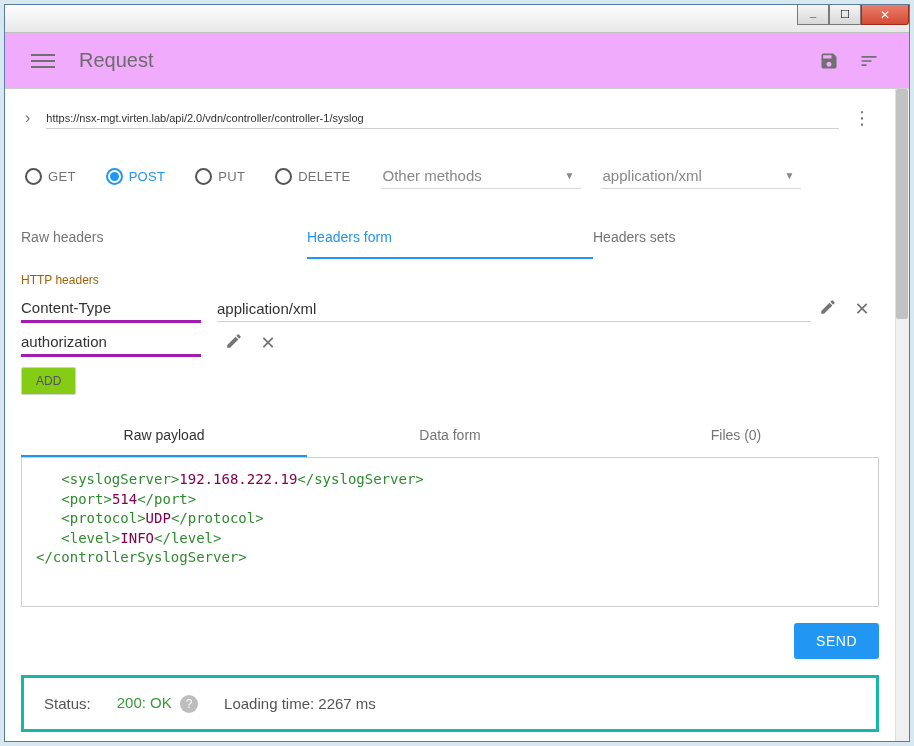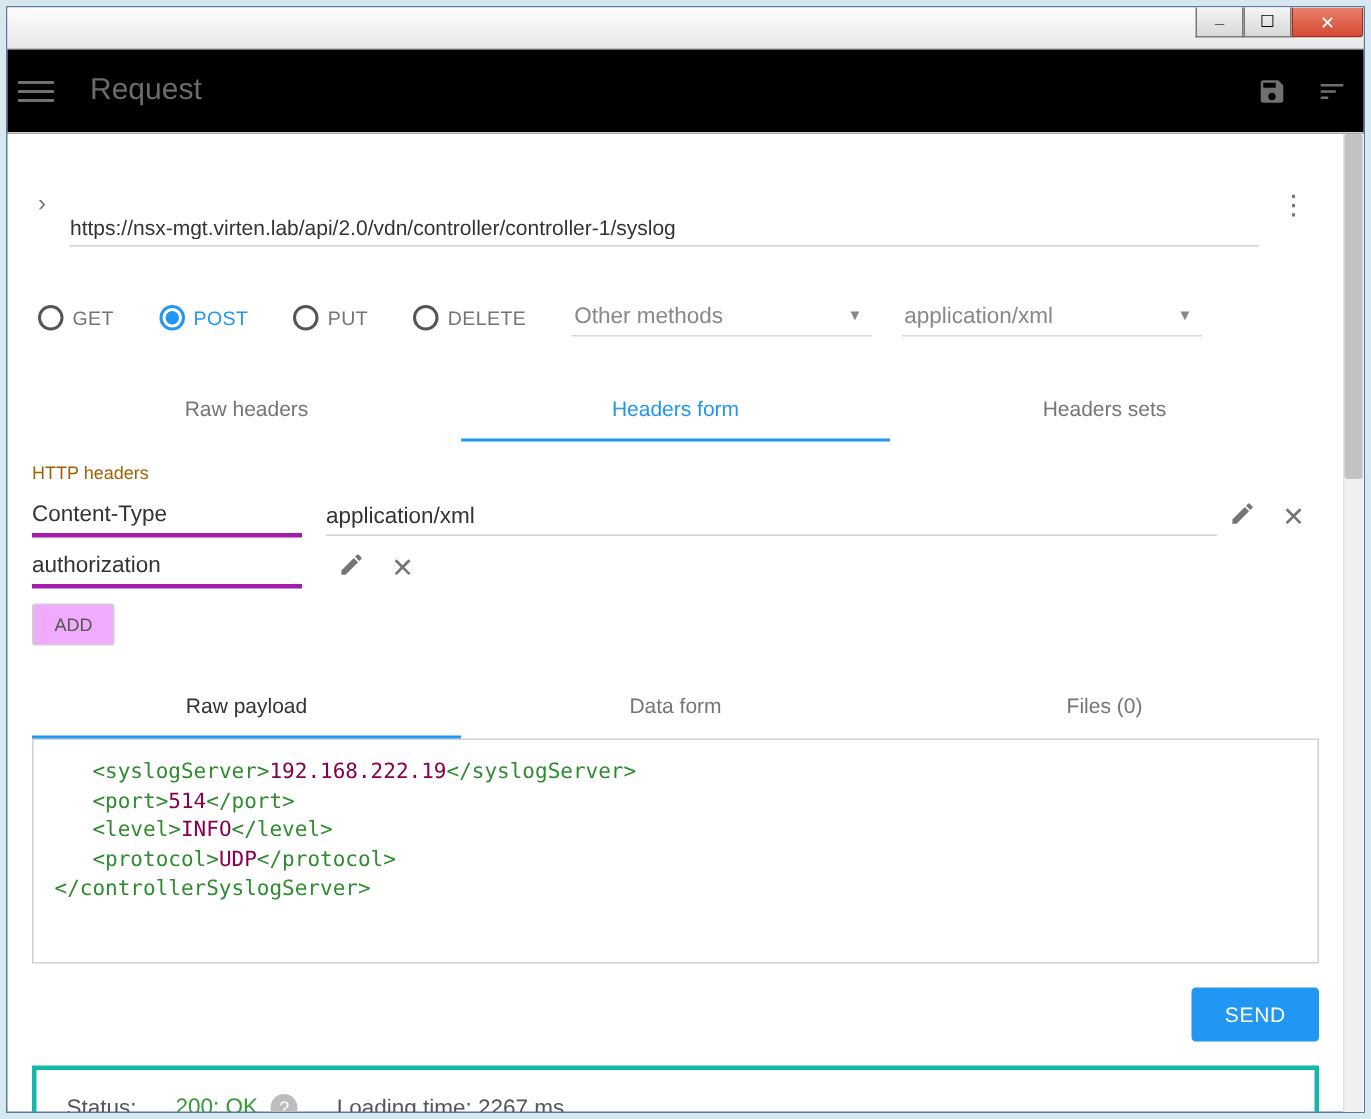--- a/index.html
+++ b/index.html
@@ -37,24 +37,24 @@
     background: linear-gradient(#f5f5f5,#d8d8d8);
     display: flex; align-items: center; justify-content: center;
     font-size: 11px;
   }
   .winbtn.close { background: linear-gradient(#e97e6c,#d44b34); color:#fff; width:48px; border-color:#a02e1e; border-bottom-right-radius:3px;}
   .winbtn.close::before { content:"✕"; font-size:12px; }
   .winbtn.min::before { content:"_"; font-weight:bold; position:relative; top:-3px;}
   .winbtn.max::before { content:"☐"; font-size:11px;}
   .toolbar {
     height: 56px;
-    background: #000000;
+    background: #f0abfc;
     display: flex;
     align-items: center;
-    padding: 0 7px;
+    padding: 0 26px;
     color: #676767;
     border-bottom: 1px solid #d0d0d0;
   }
   .menu-icon { width: 24px; display:flex; flex-direction:column; gap:4px; cursor:pointer;}
   .menu-icon span { height:2px; background:#707070; }
   .toolbar-title { margin-left: 24px; font-size: 20px; color:#6b6b6b; }
   .toolbar-spacer { flex:1; }
   .icon-btn { width:28px; height:28px; display:flex; align-items:center; justify-content:center; cursor:pointer; color:#707070; margin-left:12px;}
   .save-icon svg, .list-icon svg, .more-icon svg { fill:#707070; }
   .content {
@@ -71,23 +71,22 @@
     position:absolute; right:1px; top:0; width:12px; height:230px;
     background:#c2c2c2; border-radius:2px;
   }
   .url-row {
     display:flex; align-items:center; padding:18px 4px 6px 4px;
     border-bottom: none;
   }
   .collapse-icon { color:#757575; font-size:16px; margin-right:16px; cursor:pointer;}
   .url-input {
     flex:1; border:none; border-bottom:1px solid #d0d0d0;
-    font-size:14px; color:#333; padding:4px 0;
+    font-size:11px; color:#333; padding:4px 0;
     outline:none;
-    margin-top:32px;
   }
   .more-dots { margin-left:14px; margin-right:4px; color:#707070; cursor:pointer; font-size:18px;}
   .method-row {
     display:flex; align-items:center; padding:28px 4px 10px 4px;
     gap: 8px;
   }
   .radio { display:flex; align-items:center; gap:6px; margin-right:22px; cursor:pointer;}
   .radio-circle {
     width:17px; height:17px; border:2px solid #555; border-radius:50%;
     display:flex; align-items:center; justify-content:center;
@@ -100,30 +99,30 @@
     color:#888; font-size:15px; display:flex; align-items:center;
     border-bottom:1px solid #d8d8d8; padding:4px 6px 4px 2px;
     cursor:pointer; margin-right:12px;
   }
   .dropdown.wide { width:200px; }
   .dropdown.ct { width:200px; }
   .dropdown .arrow { margin-left:auto; font-size:10px; color:#888;}
   .tabs {
     display:flex; margin-top:18px;
   }
-  .tab { flex:1; text-align:center; padding:12px 0; font-size:14px; color:#757575; cursor:pointer;}
+  .tab { flex:1; text-align:left; padding:12px 0; font-size:14px; color:#757575; cursor:pointer;}
   .tab.active { color:#2196f3; border-bottom:2px solid #2196f3;}
   .section-label { font-size:12px; color:#a16207; margin:14px 0 8px 0;}
   .header-row { display:flex; align-items:center; margin-bottom:6px;}
   .h-name { width:180px; border:none; border-bottom:3px solid #a21caf; font-size:15px; color:#333; padding:4px 0; margin-right:16px;}
   .h-value { flex:1; border:none; border-bottom:1px solid #d0d0d0; font-size:15px; color:#333; padding:4px 0;}
   .h-icon { width:34px; text-align:center; color:#757575; cursor:pointer; font-size:18px;}
   .h-icon svg { fill:#757575; }
   .add-btn {
-    font-size:12px; color:#555; border:1px solid #d0d0d0; background:#f0abfc;
+    font-size:12px; color:#555; border:1px solid #d0d0d0; background:#84cc16;
     padding:6px 14px; cursor:pointer; margin-top:4px; border-radius:2px;
   }
   .payload-tabs { display:flex; margin-top:20px;}
   .ptab { flex:1; text-align:center; padding:12px 0; font-size:14px; color:#757575; cursor:pointer;}
   .ptab.active { color:#333; border-bottom:2px solid #2196f3; font-weight:500;}
   .payload-box {
     border:1px solid #d0d0d0; margin-top:0; padding:12px 14px;
     font-family: Consolas, monospace; font-size:14px; line-height:1.4;
     color:#333; min-height:150px;
   }
@@ -249,22 +248,22 @@
 
       <div class="payload-tabs">
         <div class="ptab active">Raw payload</div>
         <div class="ptab">Data form</div>
         <div class="ptab">Files (0)</div>
       </div>
 
       <div class="payload-box">
         <div>&nbsp;&nbsp;&nbsp;<span class="xml-tag">&lt;syslogServer&gt;</span><span class="xml-val">192.168.222.19</span><span class="xml-tag">&lt;/syslogServer&gt;</span></div>
         <div>&nbsp;&nbsp;&nbsp;<span class="xml-tag">&lt;port&gt;</span><span class="xml-val">514</span><span class="xml-tag">&lt;/port&gt;</span></div>
+        <div>&nbsp;&nbsp;&nbsp;<span class="xml-tag">&lt;protocol&gt;</span><span class="xml-val">UDP</span><span class="xml-tag">&lt;/protocol&gt;</span></div>
         <div>&nbsp;&nbsp;&nbsp;<span class="xml-tag">&lt;level&gt;</span><span class="xml-val">INFO</span><span class="xml-tag">&lt;/level&gt;</span></div>
-        <div>&nbsp;&nbsp;&nbsp;<span class="xml-tag">&lt;protocol&gt;</span><span class="xml-val">UDP</span><span class="xml-tag">&lt;/protocol&gt;</span></div>
         <div><span class="xml-tag">&lt;/controllerSyslogServer&gt;</span></div>
       </div>
 
       <div class="send-row">
         <button class="send-btn">SEND</button>
       </div>
 
       <div class="status-box">
         <span>Status:</span>
         <span>

